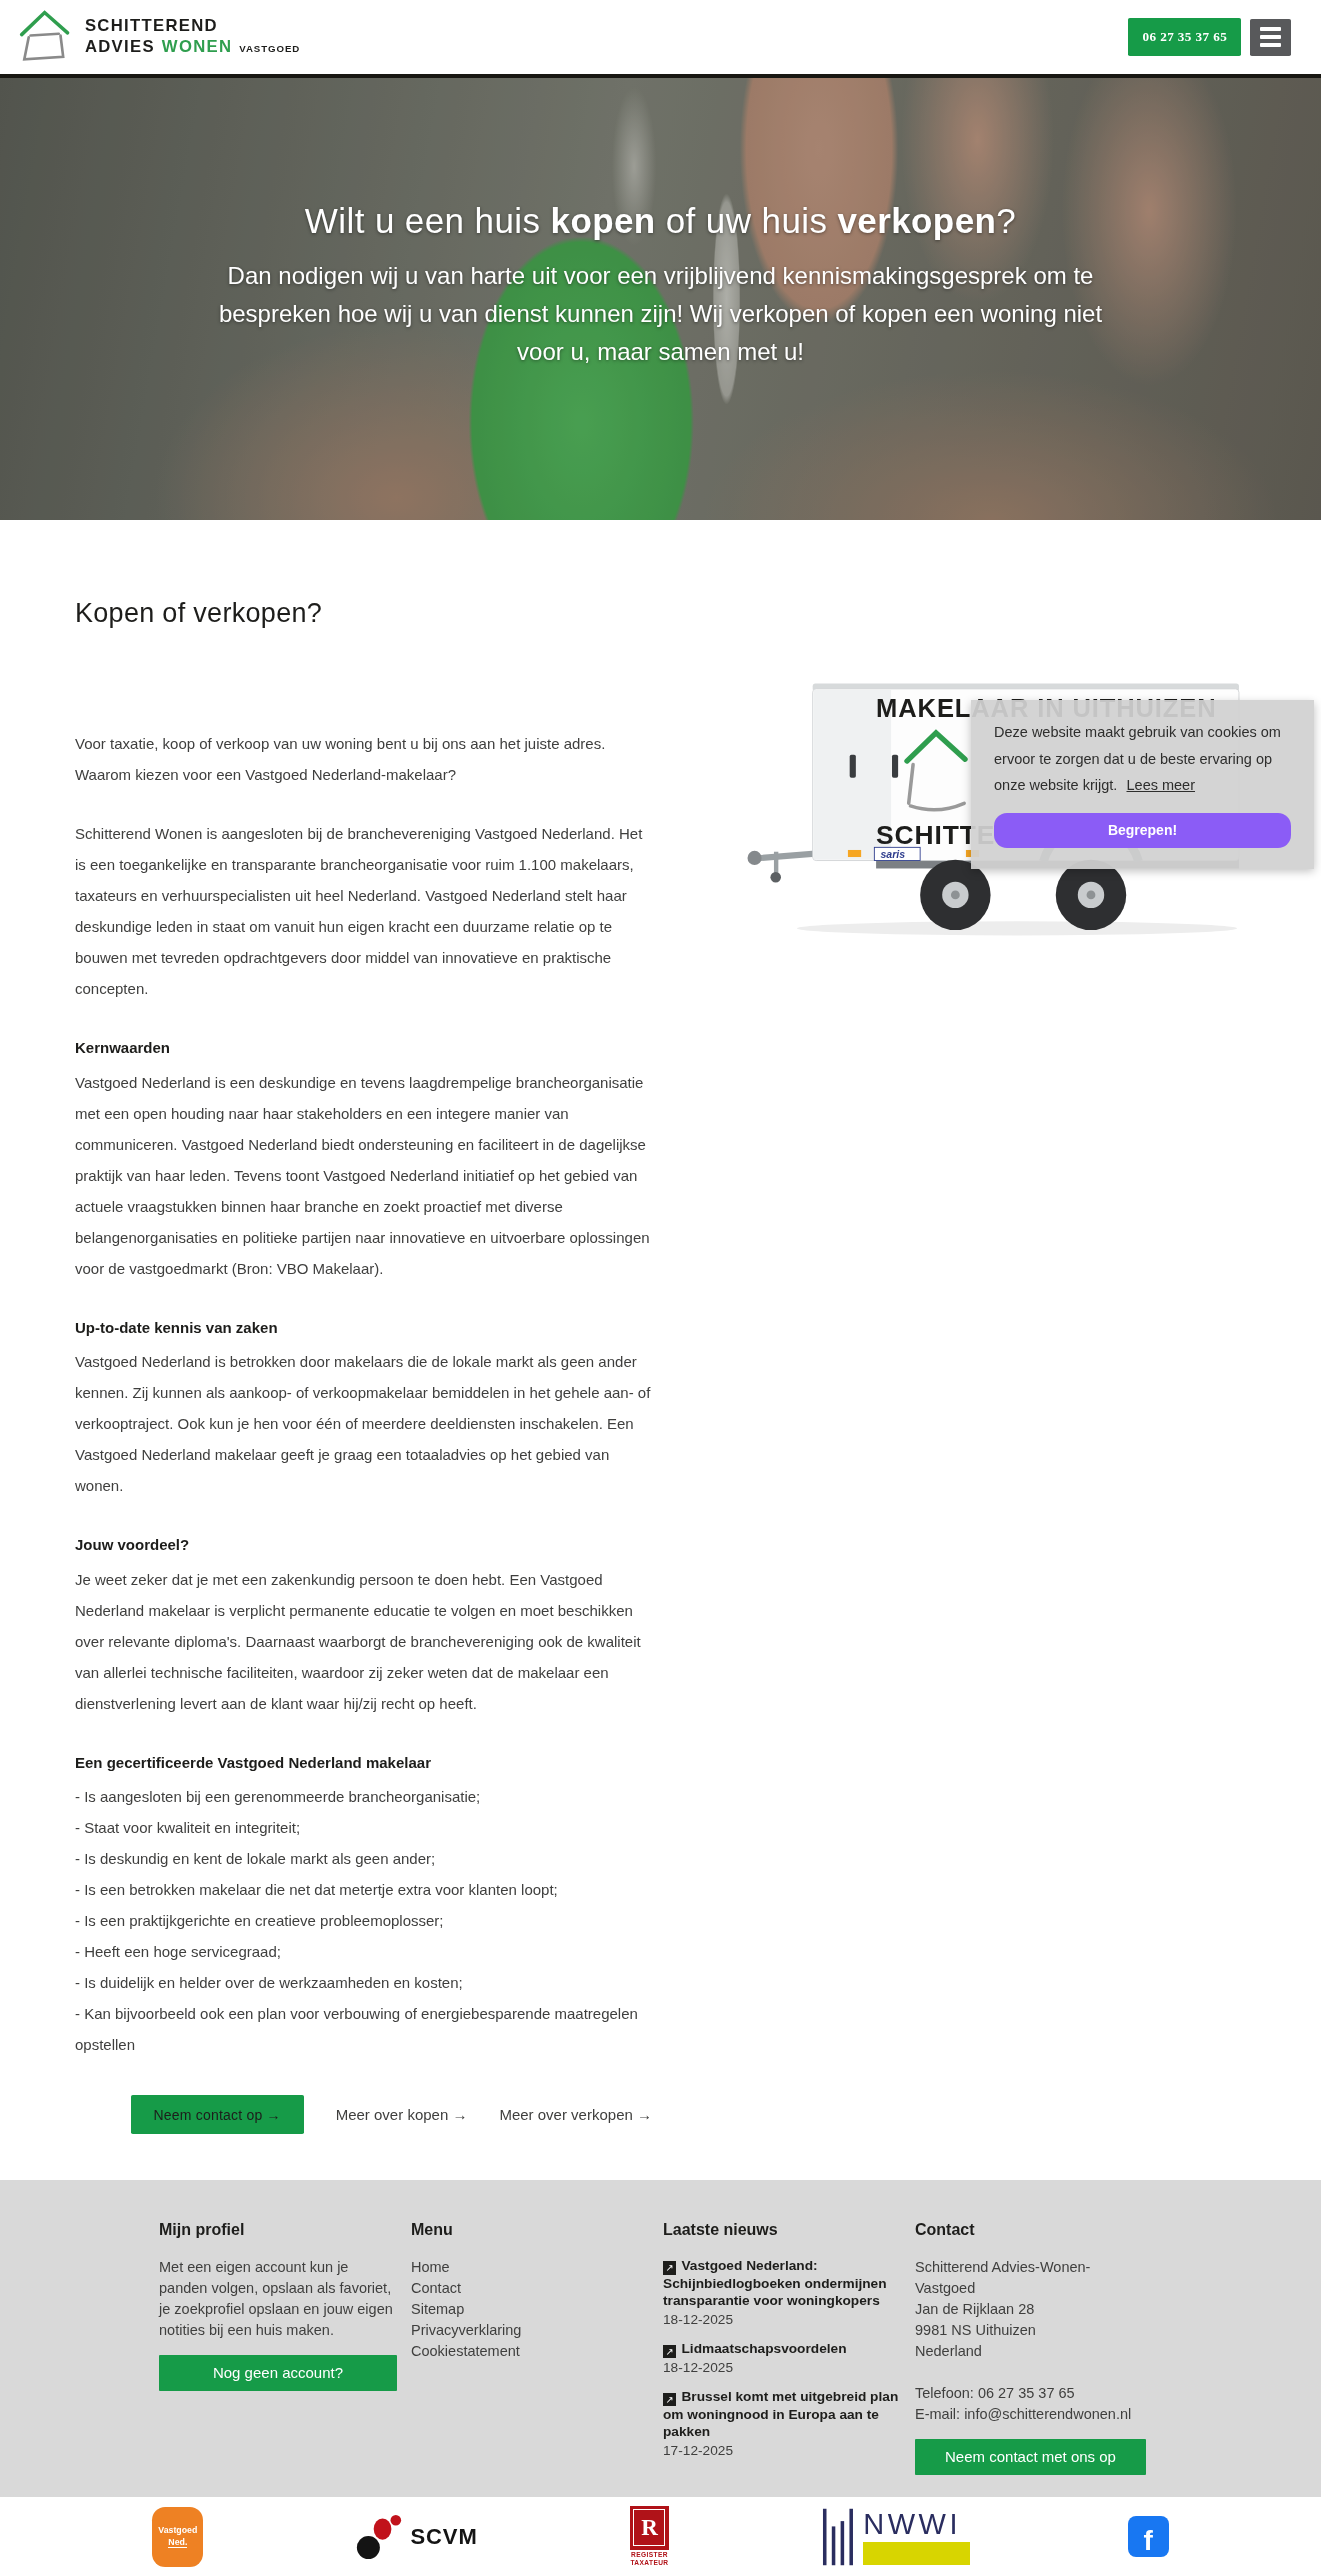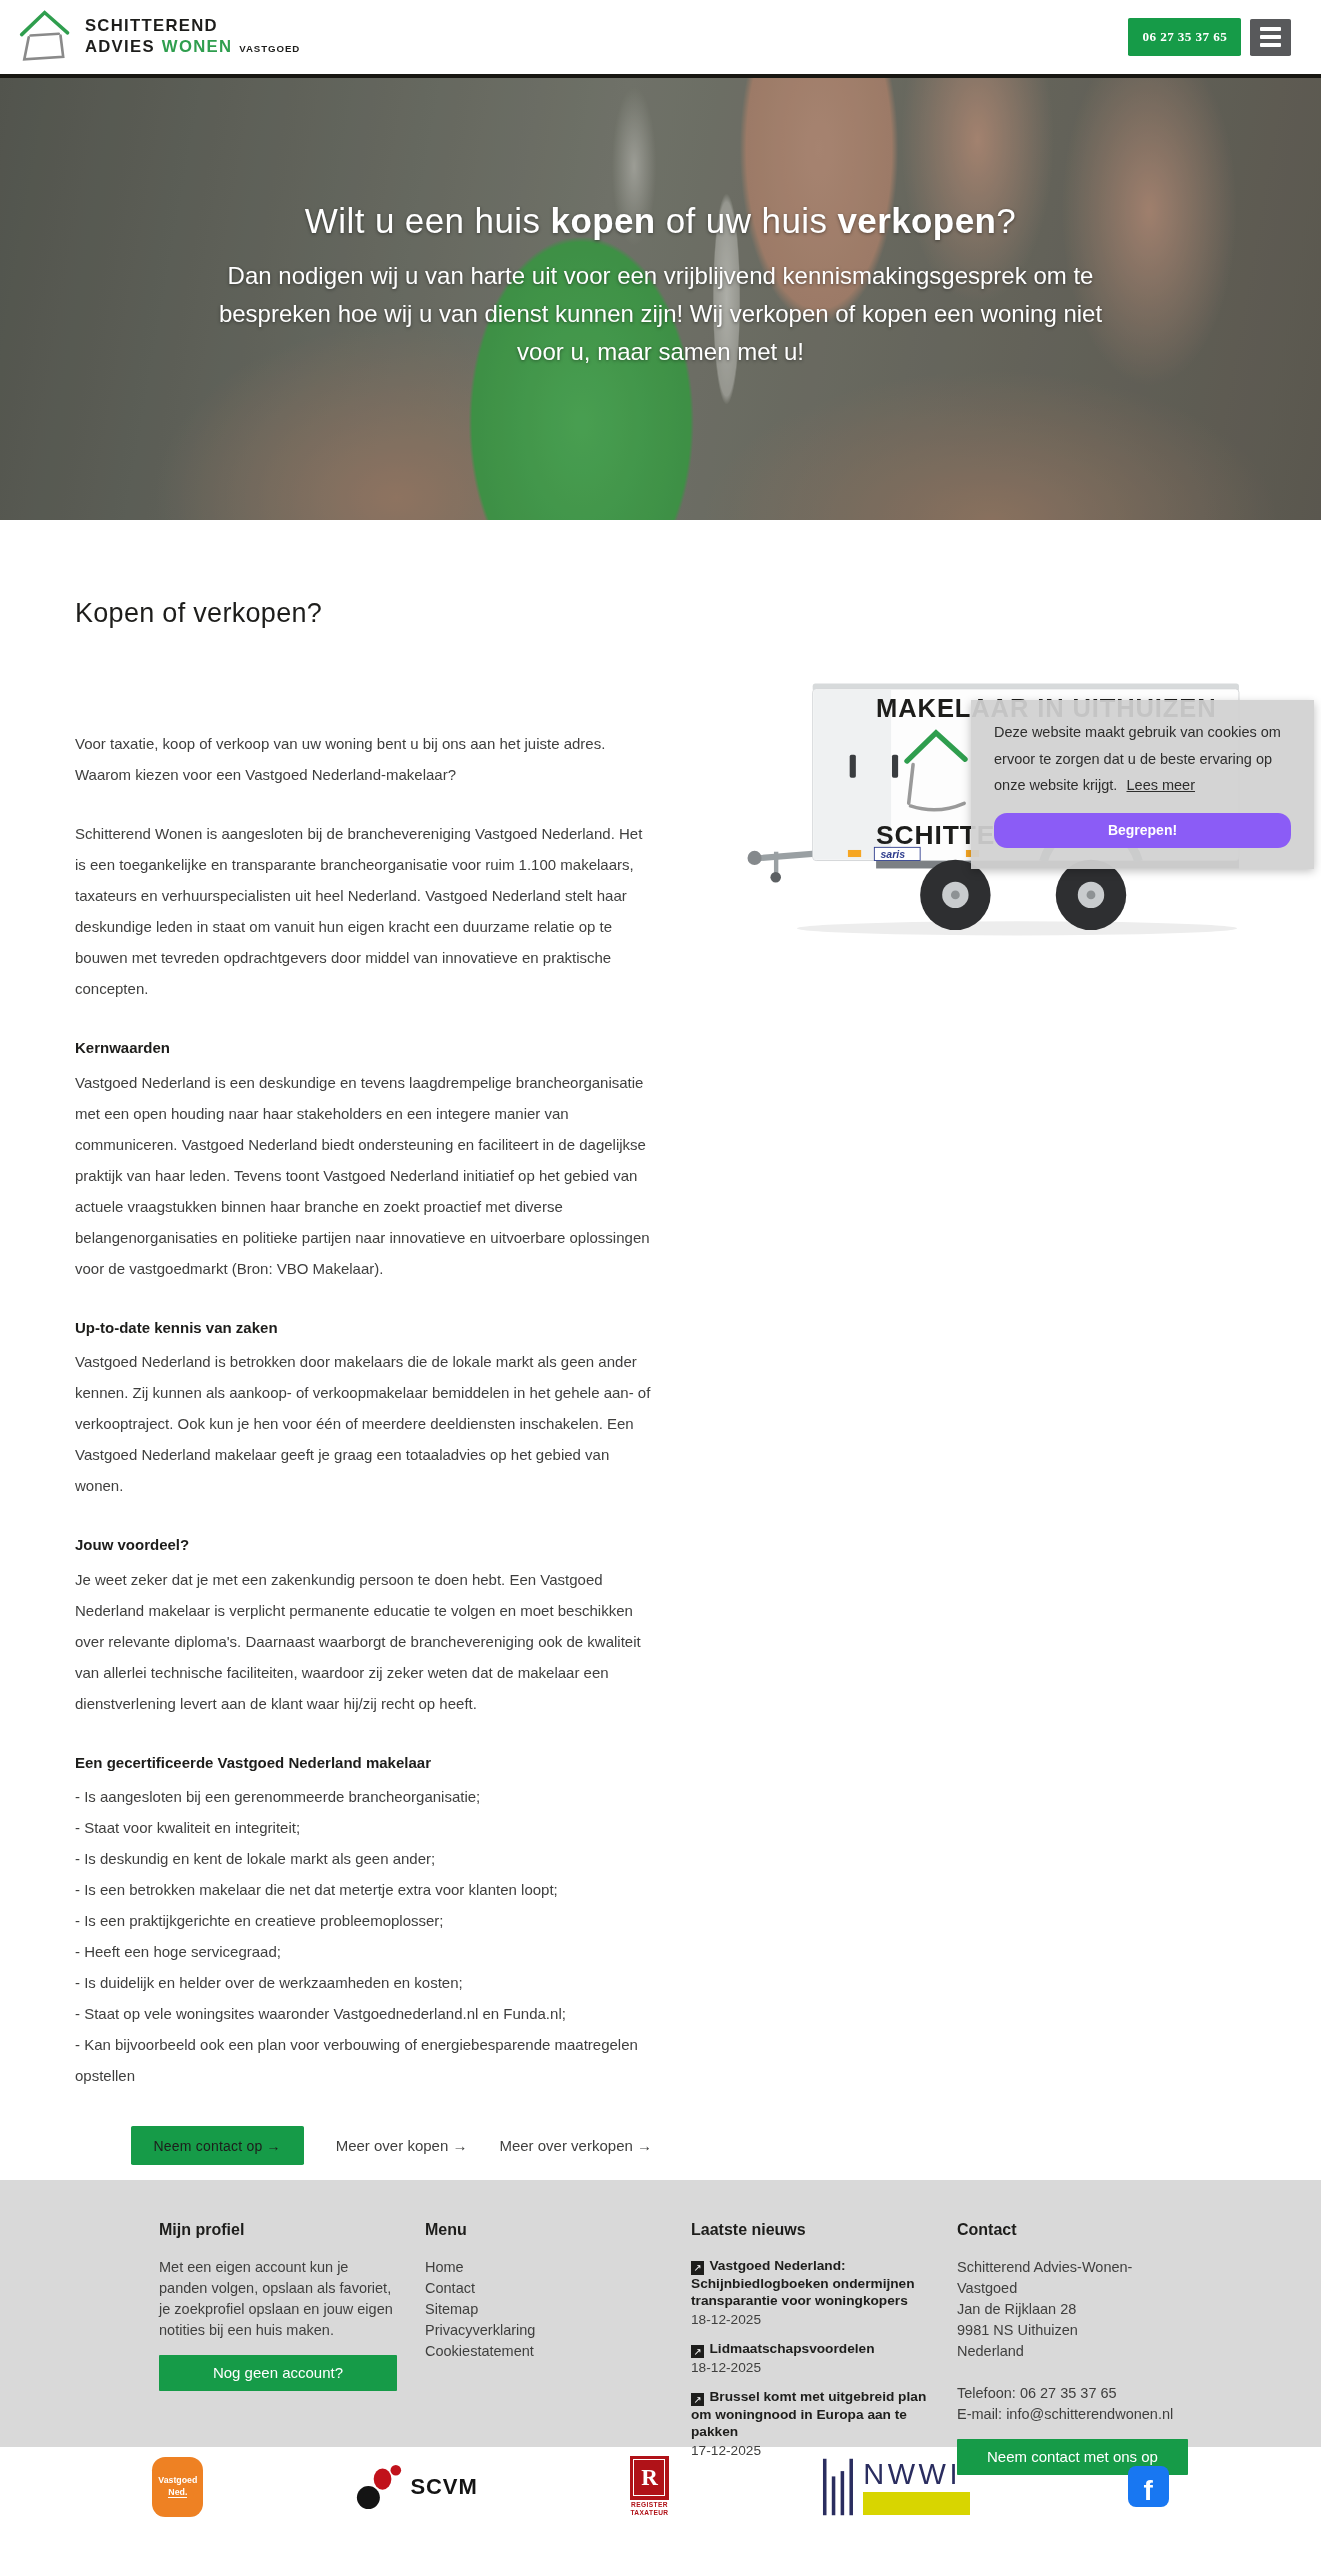--- a/index.html
+++ b/index.html
@@ -85,22 +85,22 @@
   }
   .cookie-text { font-size: 14.5px; line-height: 26.4px; color: #2e2e2d; display: inline; }
   .cookie-link { font-size: 14.5px; color: #2e2e2d; text-decoration: underline; margin-left: 5.3px; cursor: pointer; }
   .cookie-btn {
     display: block; width: 100%; margin-top: 14px; background: #8b5cf6; color: #fff;
     font-weight: 700; font-size: 14px; border: none; border-radius: 13px; padding: 9.7px 0; cursor: pointer;
   }
 
   
   .footer {
-    background: #d9d9d9; height: 267px; padding: 41px 159px 0;
-    display: grid; grid-template-columns: 238px 238px 238px 231px; column-gap: 28px;
+    background: #d9d9d9; height: 317px; padding: 41px 159px 0;
+    display: grid; grid-template-columns: 238px 238px 238px 231px; column-gap: 14px;
   }
   .footer h4 { font-size: 16px; font-weight: 700; color: #1d1d1b; margin-bottom: 17.6px; }
   .footer-text { font-size: 14.5px; line-height: 21px; }
   .footer .btn-wide {
     display: block; width: 100%; margin-top: 14px; background: #169b48; color: #fff;
     font-size: 15px; border: none; border-radius: 0.9px; padding: 9.7px 0; cursor: pointer;
   }
   .menu-link { display: block; font-size: 14.5px; line-height: 21px; color: #3f3f3e; text-decoration: none; cursor: pointer; }
   .news-item { margin-bottom: 13.2px; cursor: pointer; }
   .news-title { font-size: 13.7px; font-weight: 700; line-height: 17.6px; color: #1d1d1b; }
@@ -196,21 +196,20 @@
       <h3>Jouw voordeel?</h3>
       <p style="margin-top:0">Je weet zeker dat je met een zakenkundig persoon te doen hebt. Een Vastgoed Nederland makelaar is verplicht permanente educatie te volgen en moet beschikken over relevante diploma's. Daarnaast waarborgt de branchevereniging ook de kwaliteit van allerlei technische faciliteiten, waardoor zij zeker weten dat de makelaar een dienstverlening levert aan de klant waar hij/zij recht op heeft.</p>
       <h3>Een gecertificeerde Vastgoed Nederland makelaar</h3>
       <div class="check-line">- Is aangesloten bij een gerenommeerde brancheorganisatie;</div>
       <div class="check-line">- Staat voor kwaliteit en integriteit;</div>
       <div class="check-line">- Is deskundig en kent de lokale markt als geen ander;</div>
       <div class="check-line">- Is een betrokken makelaar die net dat metertje extra voor klanten loopt;</div>
       <div class="check-line">- Is een praktijkgerichte en creatieve probleemoplosser;</div>
       <div class="check-line">- Heeft een hoge servicegraad;</div>
       <div class="check-line">- Is duidelijk en helder over de werkzaamheden en kosten;</div>
-      <div class="check-line">- Staat op vele woningsites waaronder Vastgoednederland.nl en Funda.nl;</div>
       <div class="check-line">- Kan bijvoorbeeld ook een plan voor verbouwing of energiebesparende maatregelen opstellen</div>
       <div class="cta-row">
         <button class="btn-green">Neem contact op →</button>
         <a class="text-link">Meer over kopen →</a>
         <a class="text-link">Meer over verkopen →</a>
       </div>
     </div>
 
     <div class="trailer">
       <svg width="502" height="269" viewBox="0 0 570 305">

